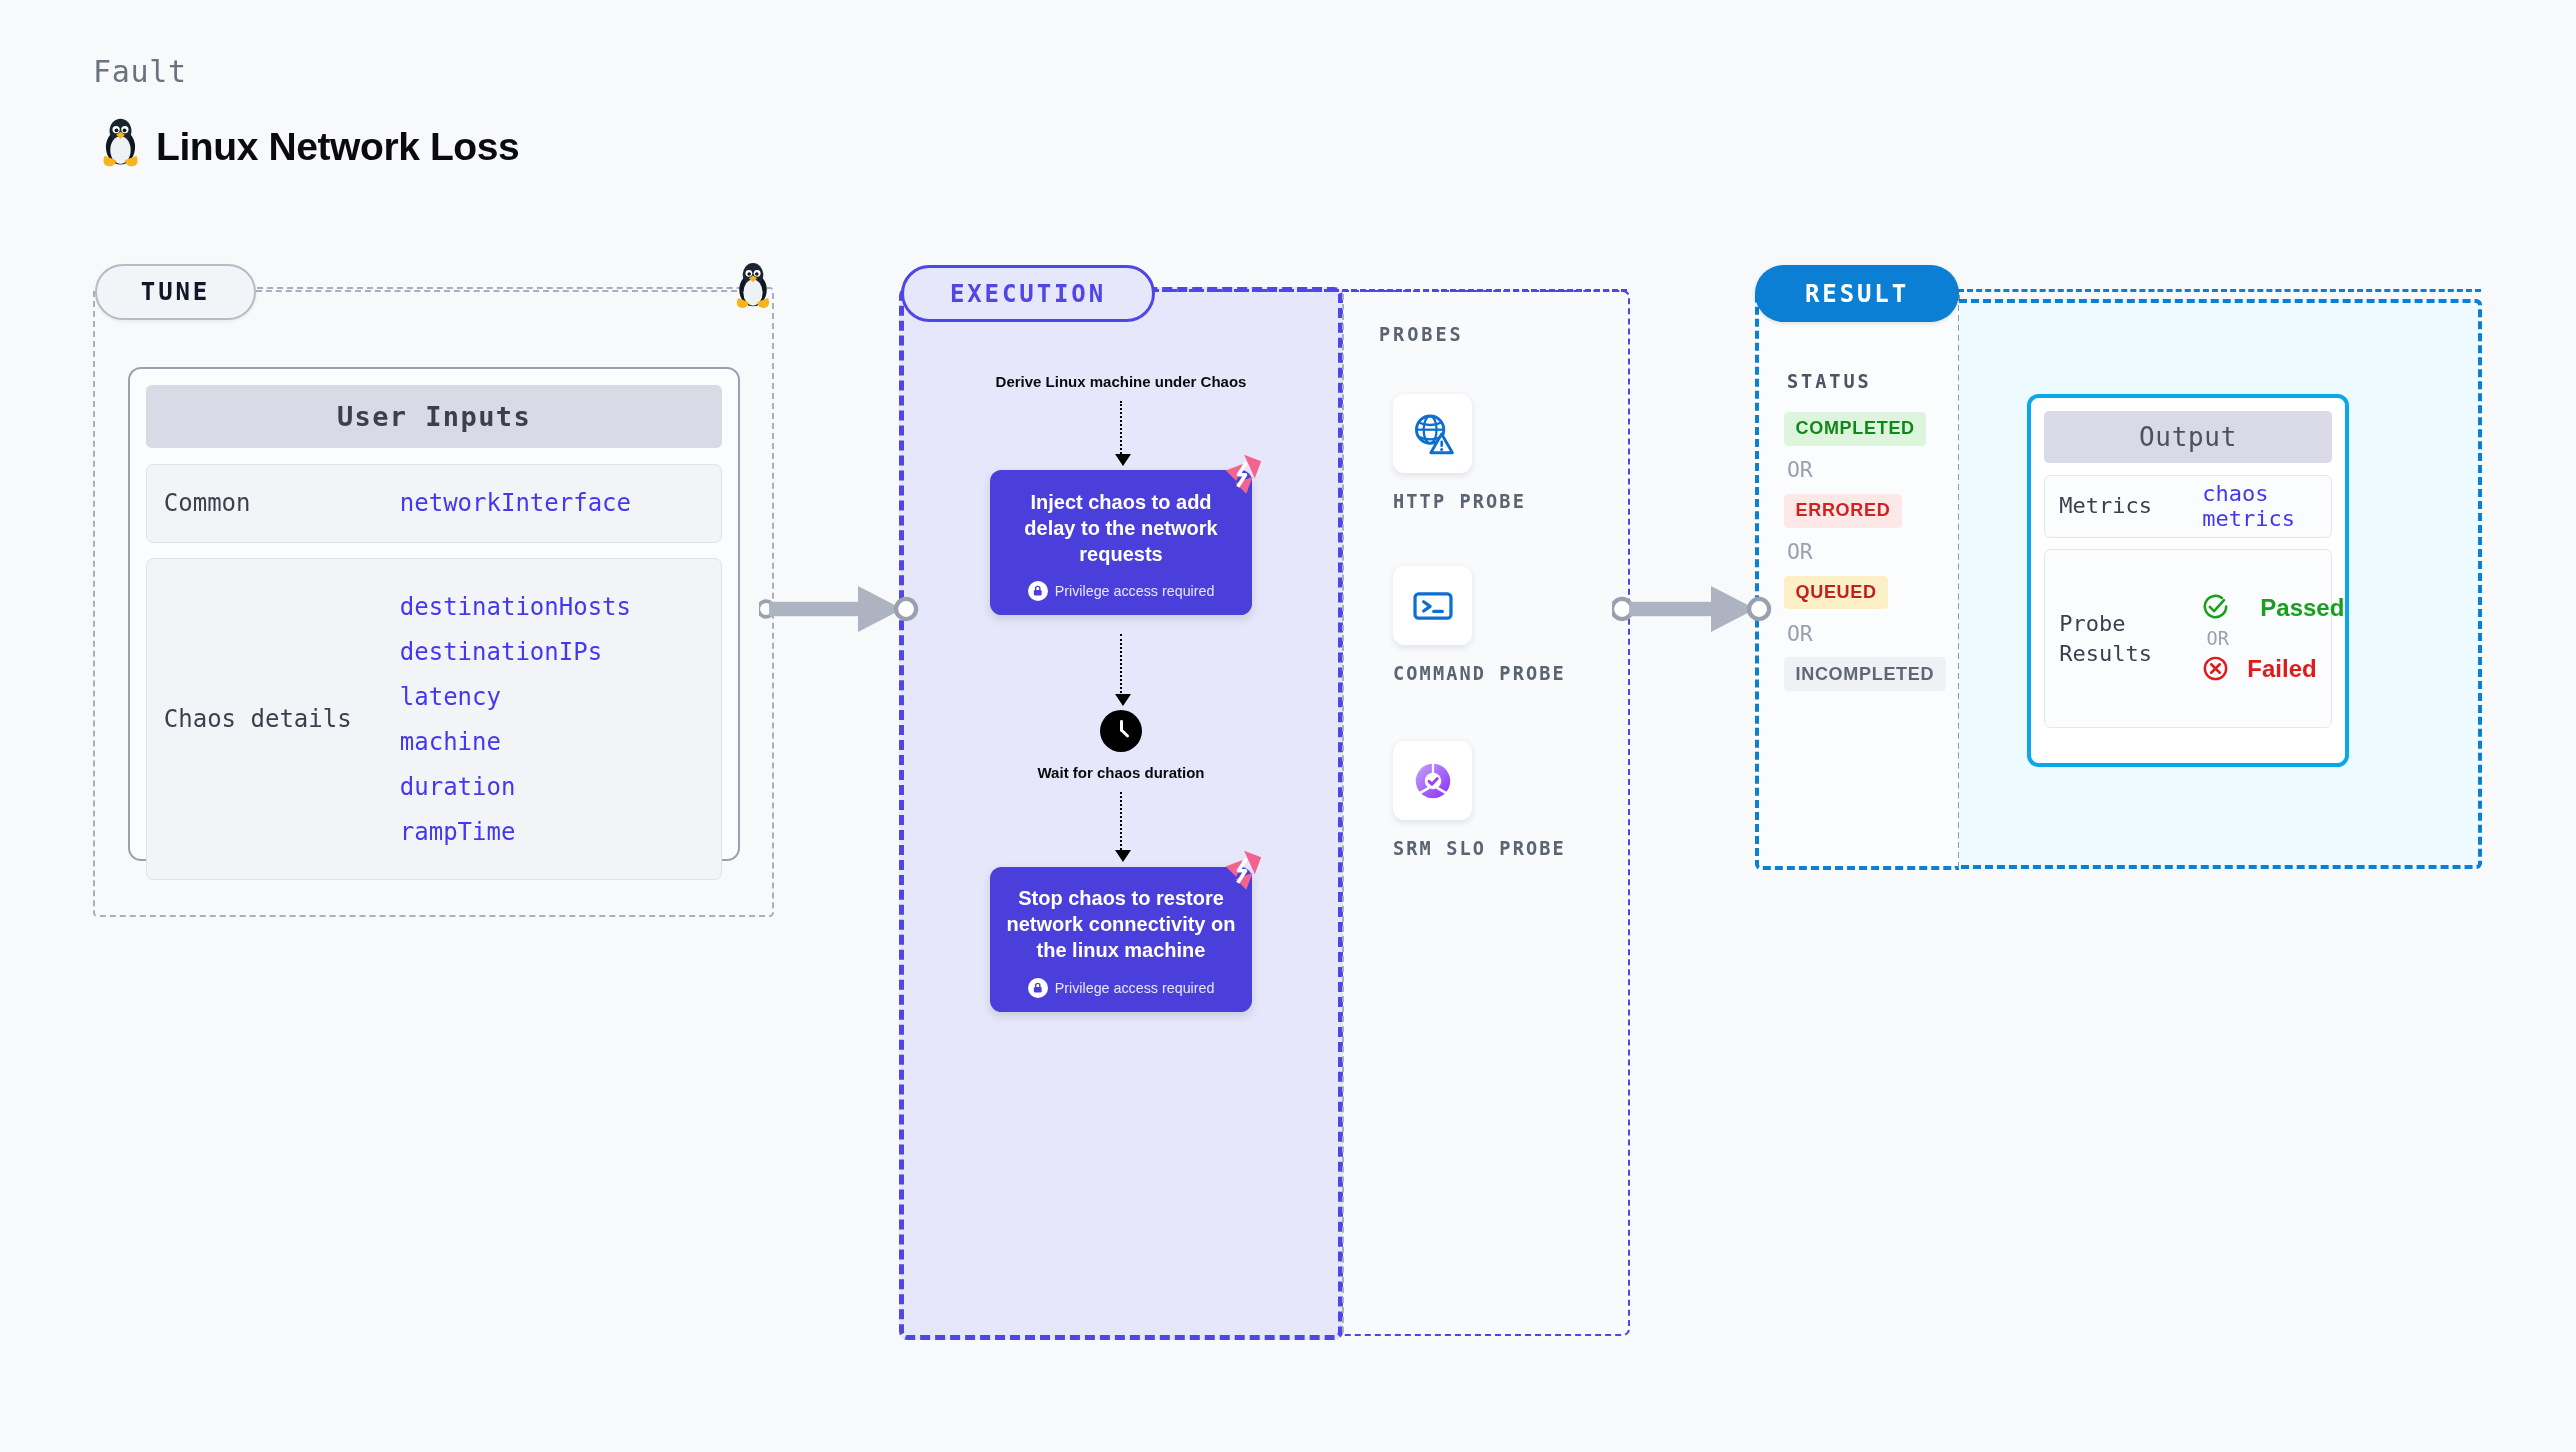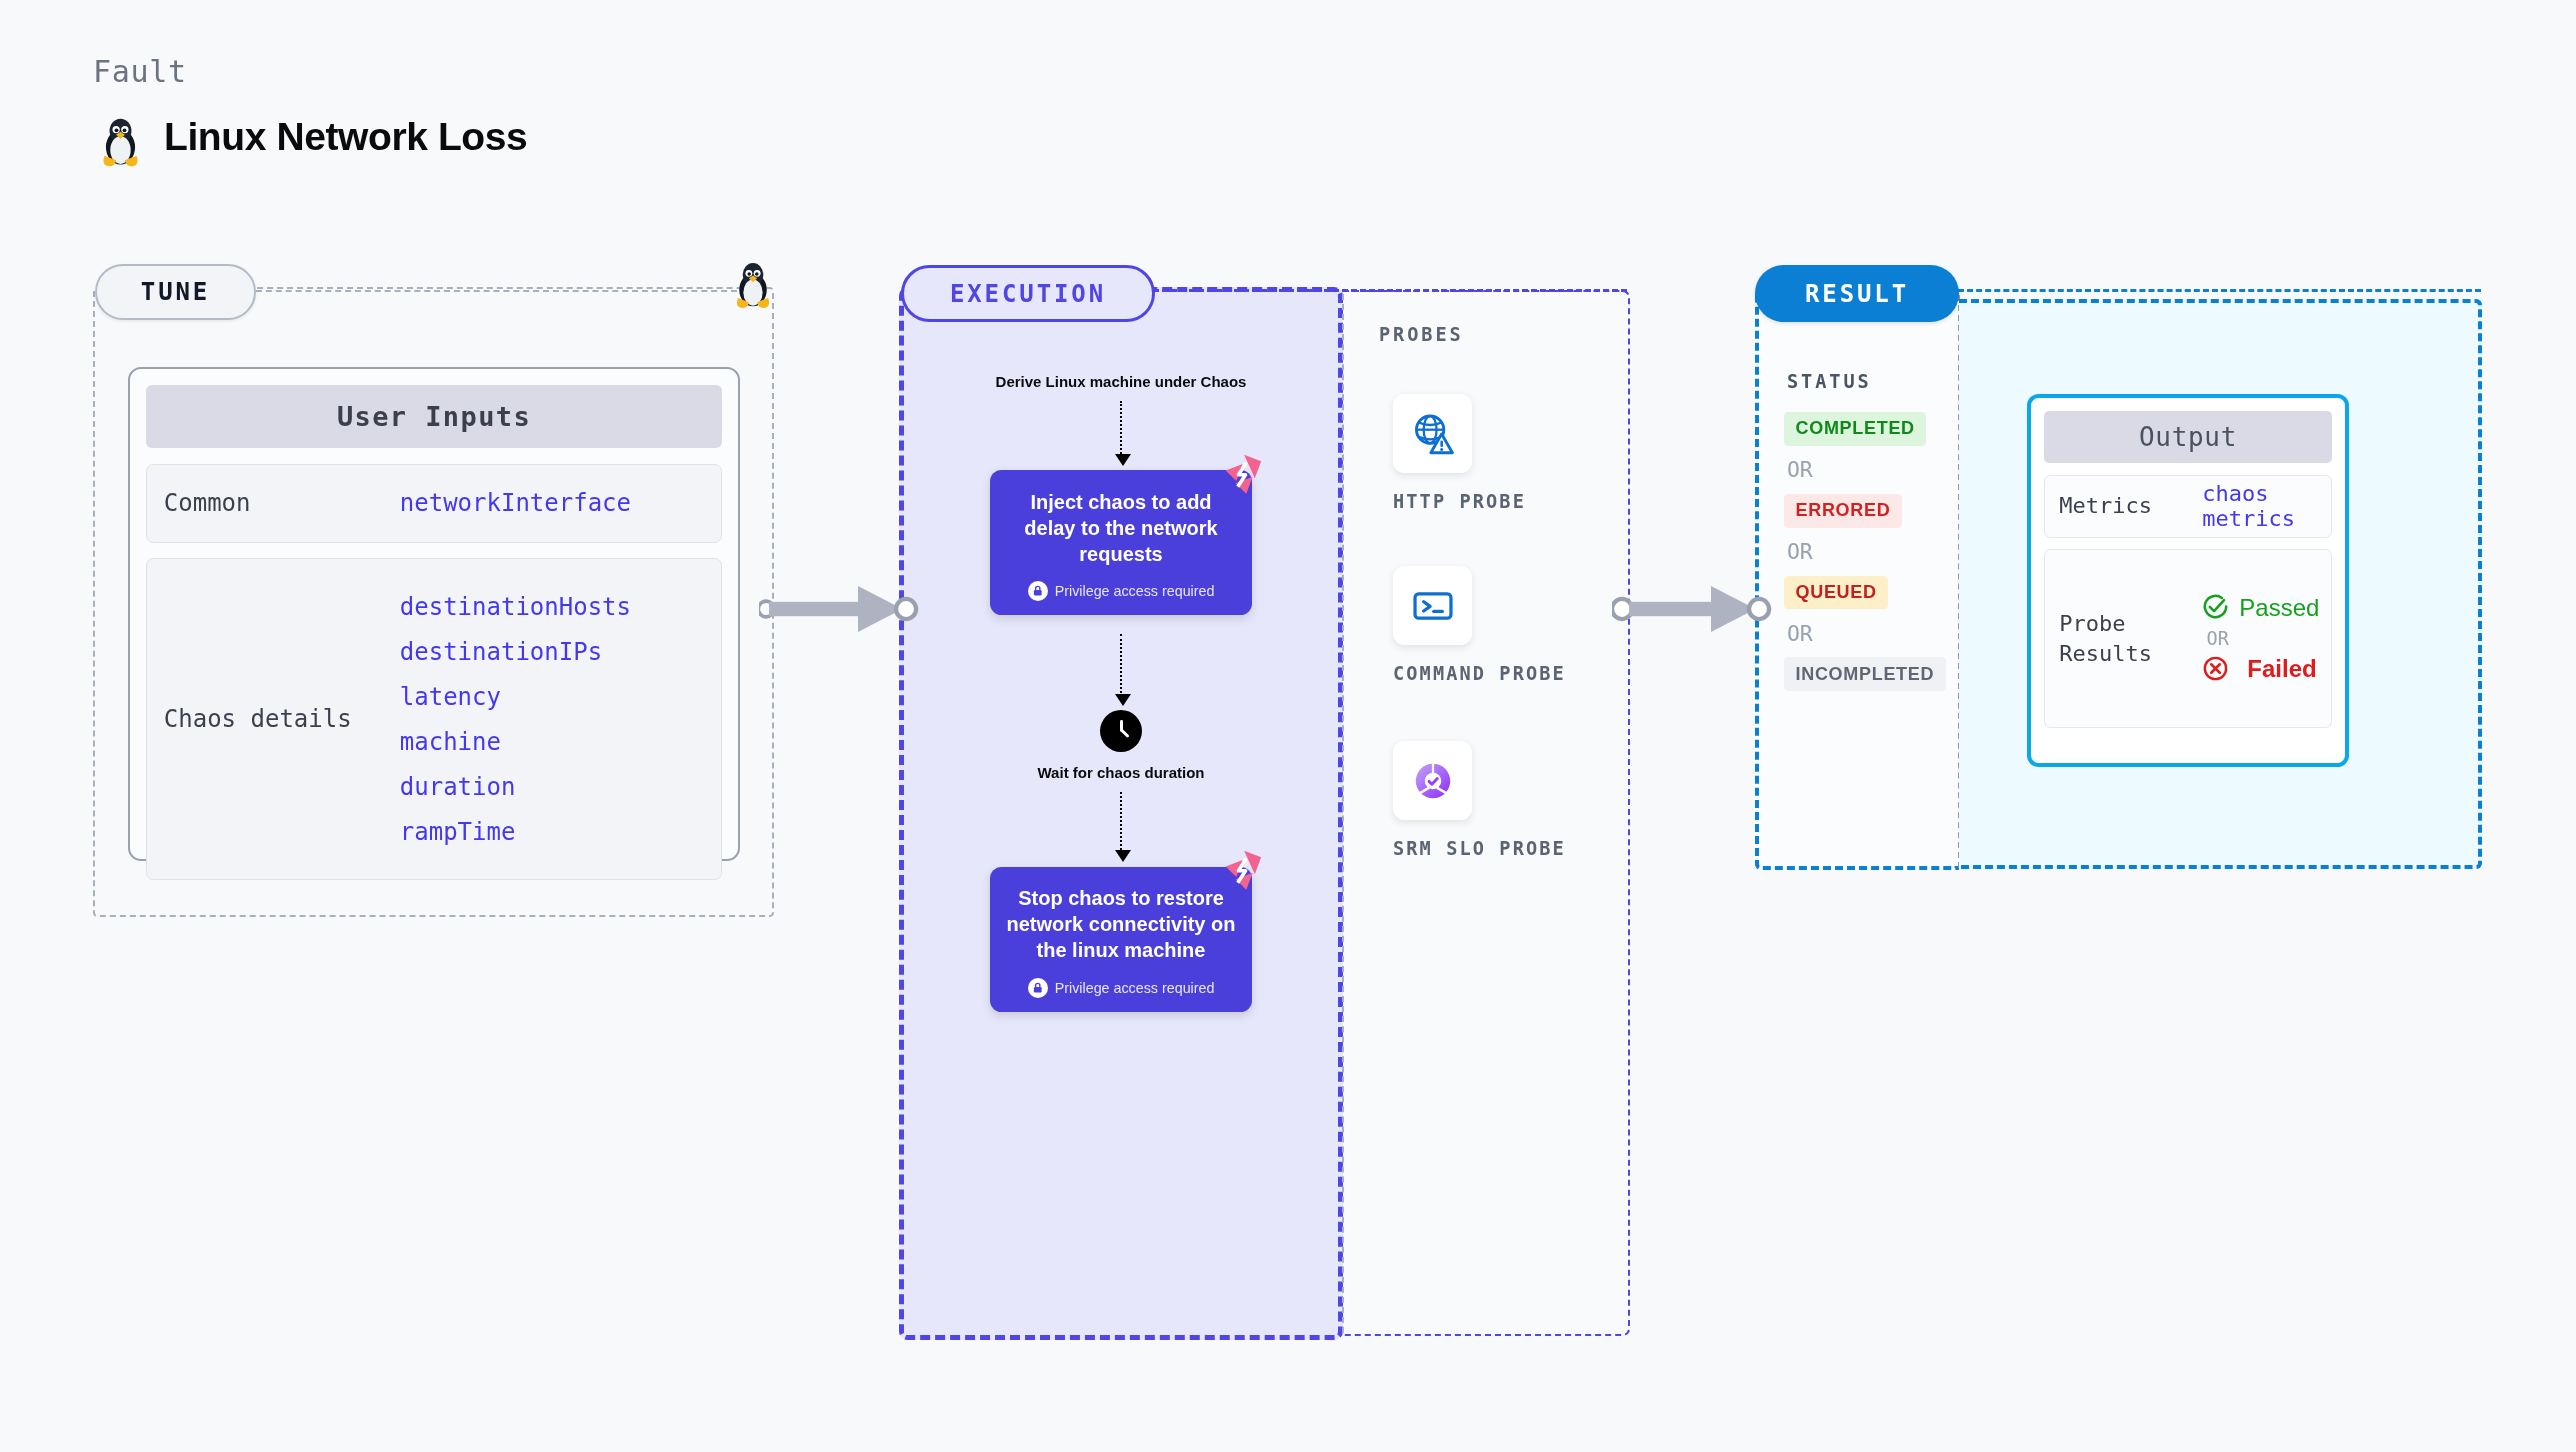--- a/index.html
+++ b/index.html
@@ -12,21 +12,21 @@
   .stage { position: relative; width: 2576px; height: 1452px; }
 
   
   .hdr-fault {
     position: absolute; left: 93px; top: 54px;
     font-family: "DejaVu Sans Mono", monospace;
     font-size: 30px; color: #6b7280; letter-spacing: 0.7px;
   }
   .hdr-title-row {
     position: absolute; left: 97px; top: 115px;
-    display: flex; align-items: flex-start; gap: 20px;
+    display: flex; align-items: flex-end; gap: 12px;
   }
   .hdr-title {
     font-size: 39px; font-weight: 700; color: #0b0b0d;
     letter-spacing: -0.4px;
   }
 
   
   .tux { display:block; }
 
   
@@ -263,21 +263,21 @@
     font-size: 22px; color: #3c3f4d; line-height: 1.35;
   }
   .out-metric-val {
     font-family: "DejaVu Sans Mono", monospace;
     font-size: 22px; color: #4338ef;
   }
   .out-row-metrics { height: 63px; }
   .out-row-probe { height: 179px; }
   .probe-res { display: flex; flex-direction: column; gap: 5.7px; }
   .pr-line { display: flex; align-items: center; gap: 10px; }
-  .pr-pass { font-size: 24px; font-weight: 400; color: #17a01e; }
+  .pr-pass { font-size: 24px; font-weight: 700; color: #17a01e; margin-left: 21px; }
   .pr-fail { font-size: 24px; font-weight: 700; color: #e01b1b; margin-left: 8px; }
   .pr-or {
     font-family: "DejaVu Sans Mono", monospace;
     font-size: 18.6px; color: #9aa1ae; margin-left: 4.3px;
   }
 
   
   .connector { position: absolute; z-index: 8; }
 </style>
 </head>

